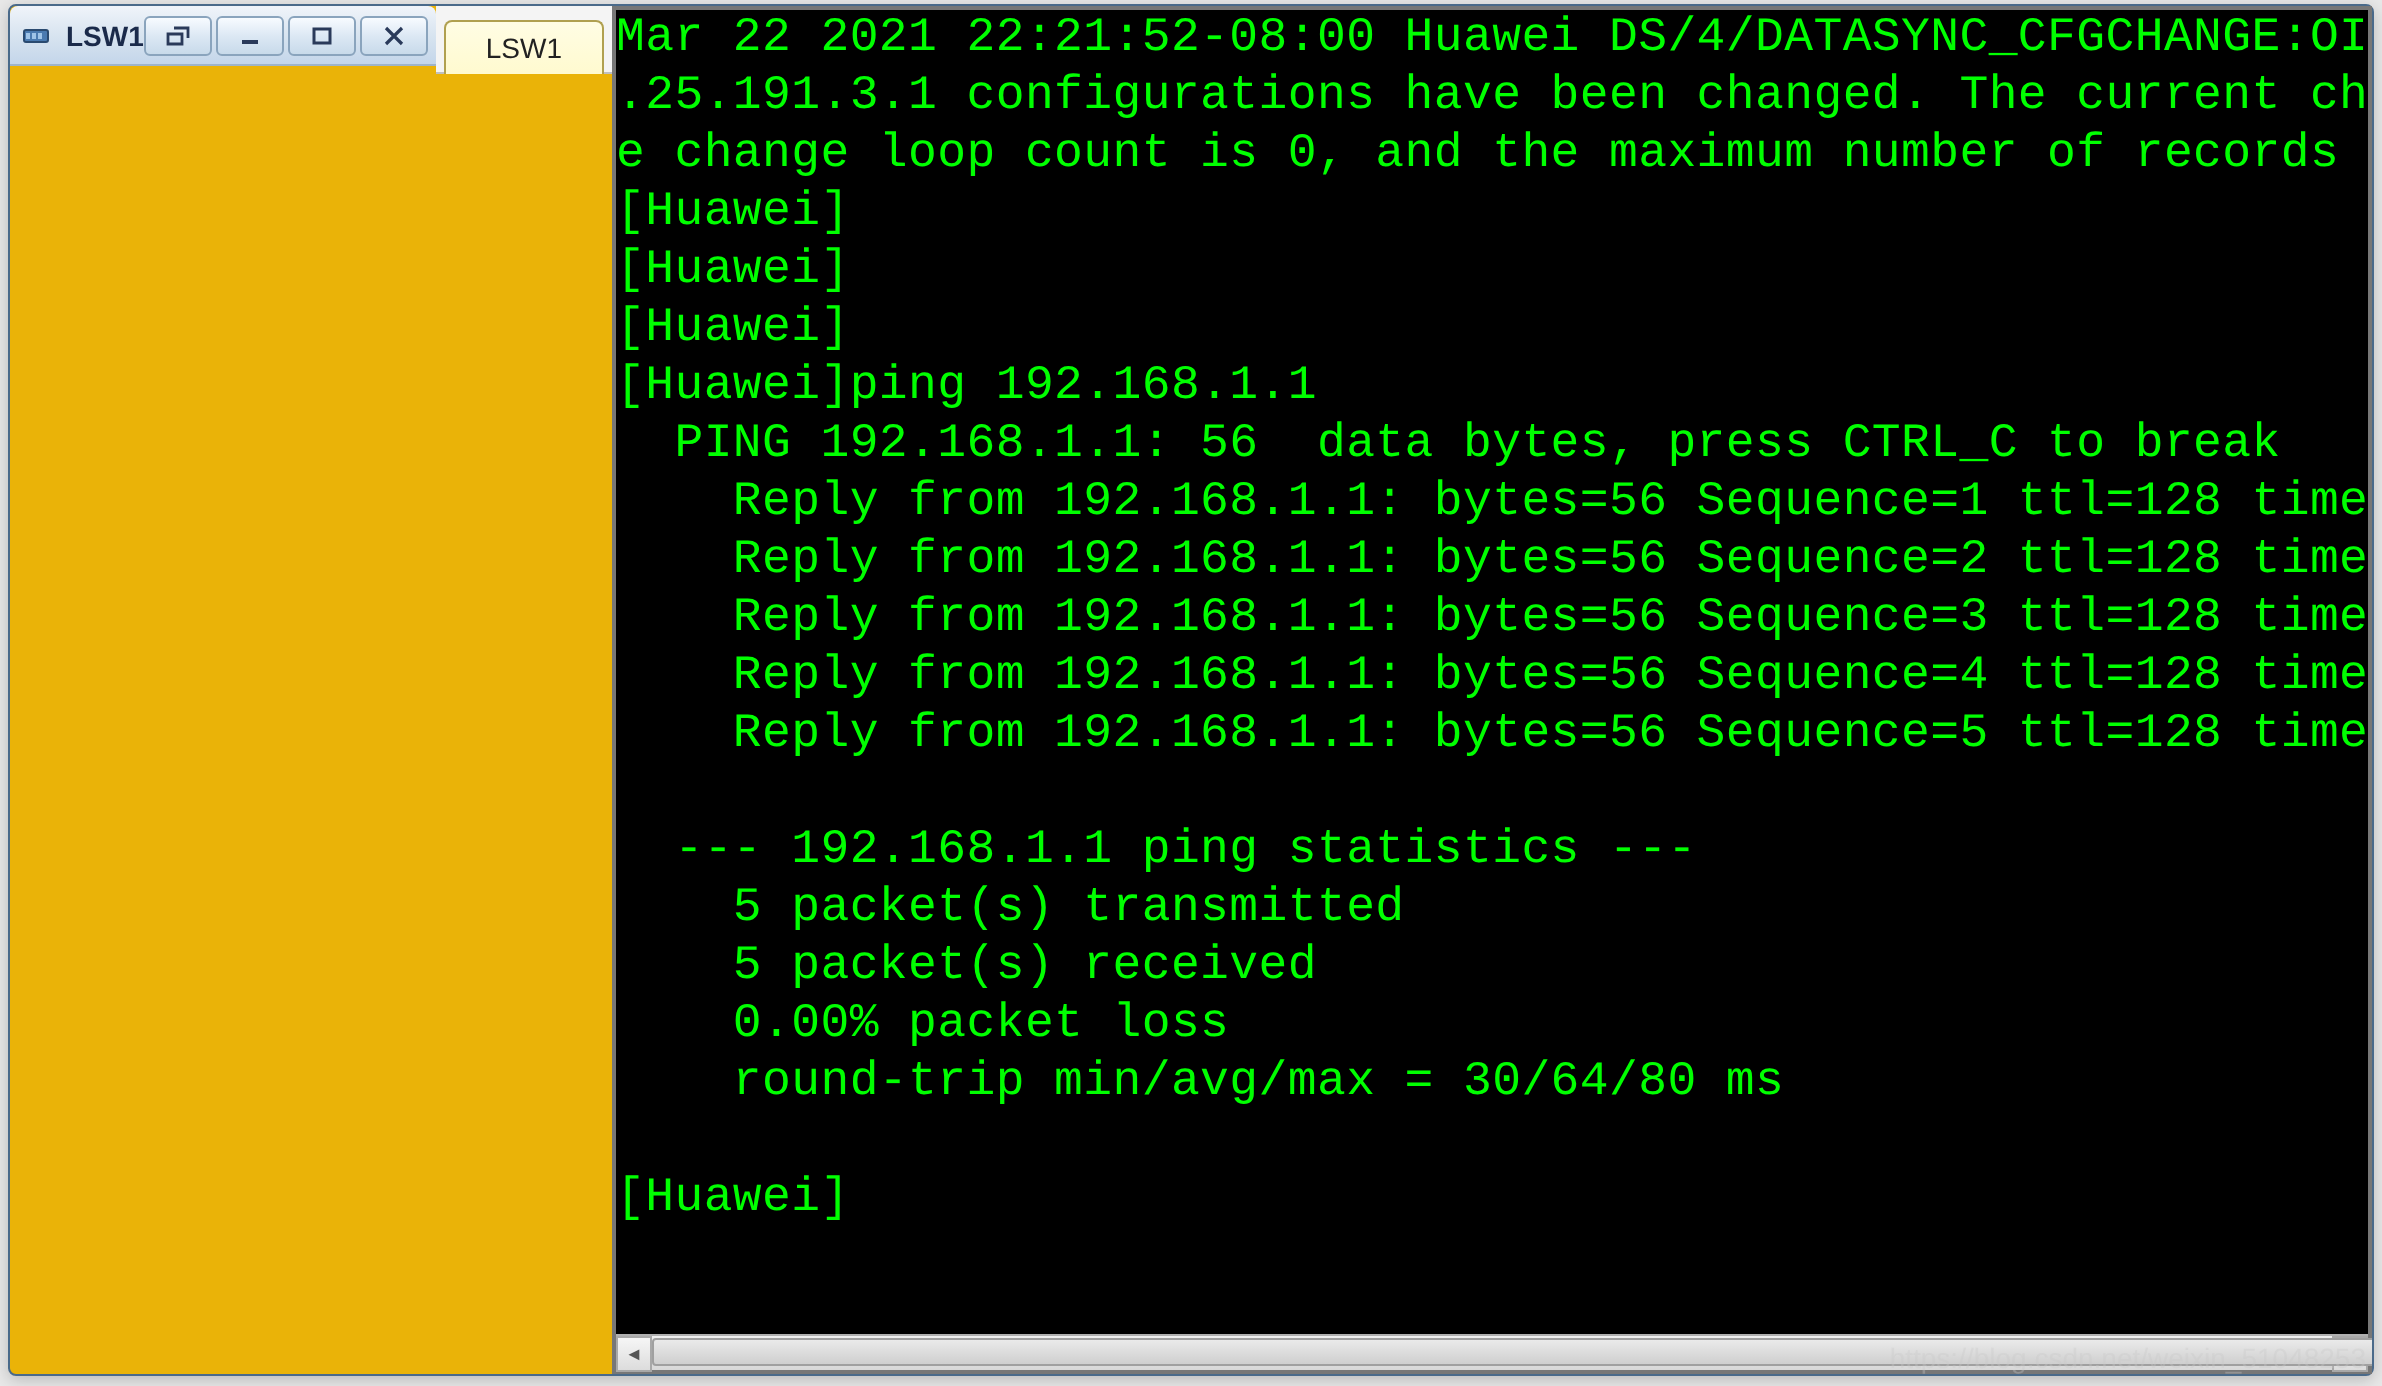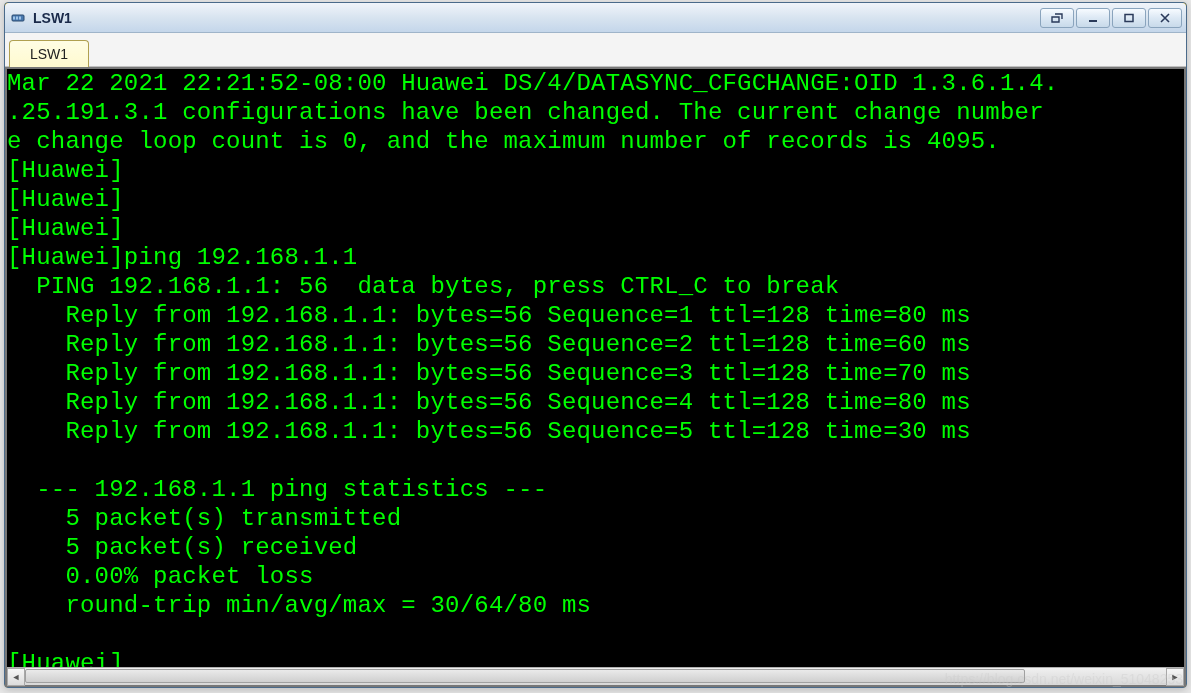--- a/index.html
+++ b/index.html
@@ -16,21 +16,20 @@
     position: absolute;
     left: 4px;
     top: 2px;
     width: 1183px;
     height: 686px;
     background: #eab308;
     border: 1px solid #4a6a8a;
     border-radius: 4px;
     box-shadow: 0 2px 8px rgba(0,0,0,0.2);
     display: flex;
-    flex-direction: column;
   }
   .titlebar {
     height: 30px;
     background: linear-gradient(to bottom, #f0f4fa 0%, #d8e4f0 50%, #c4d6ea 100%);
     display: flex;
     align-items: center;
     border-bottom: 1px solid #9fb4c9;
     border-radius: 4px 4px 0 0;
     padding: 0 4px;
   }

